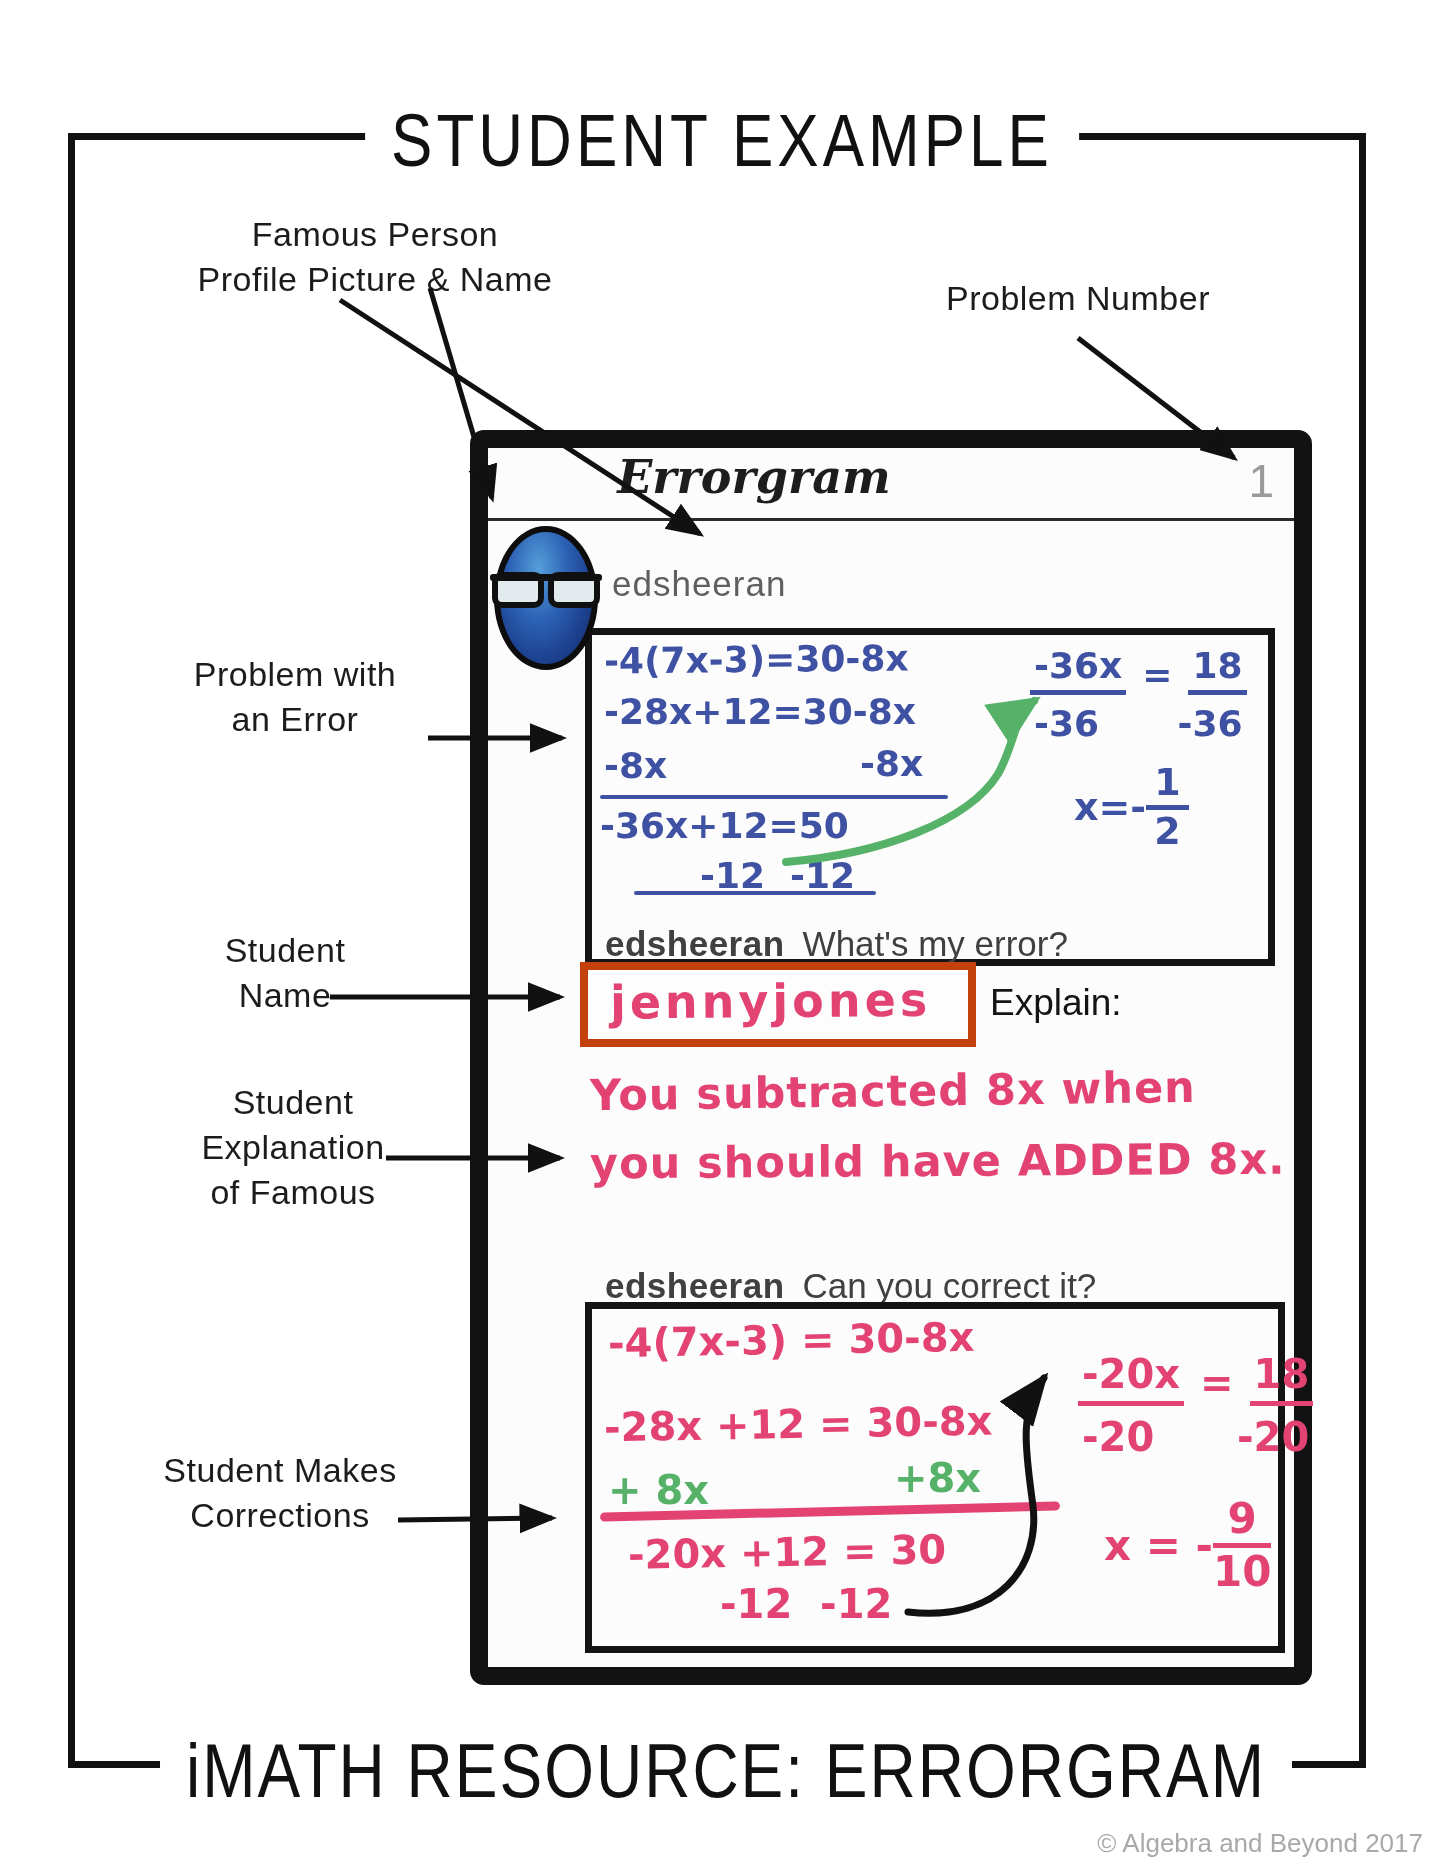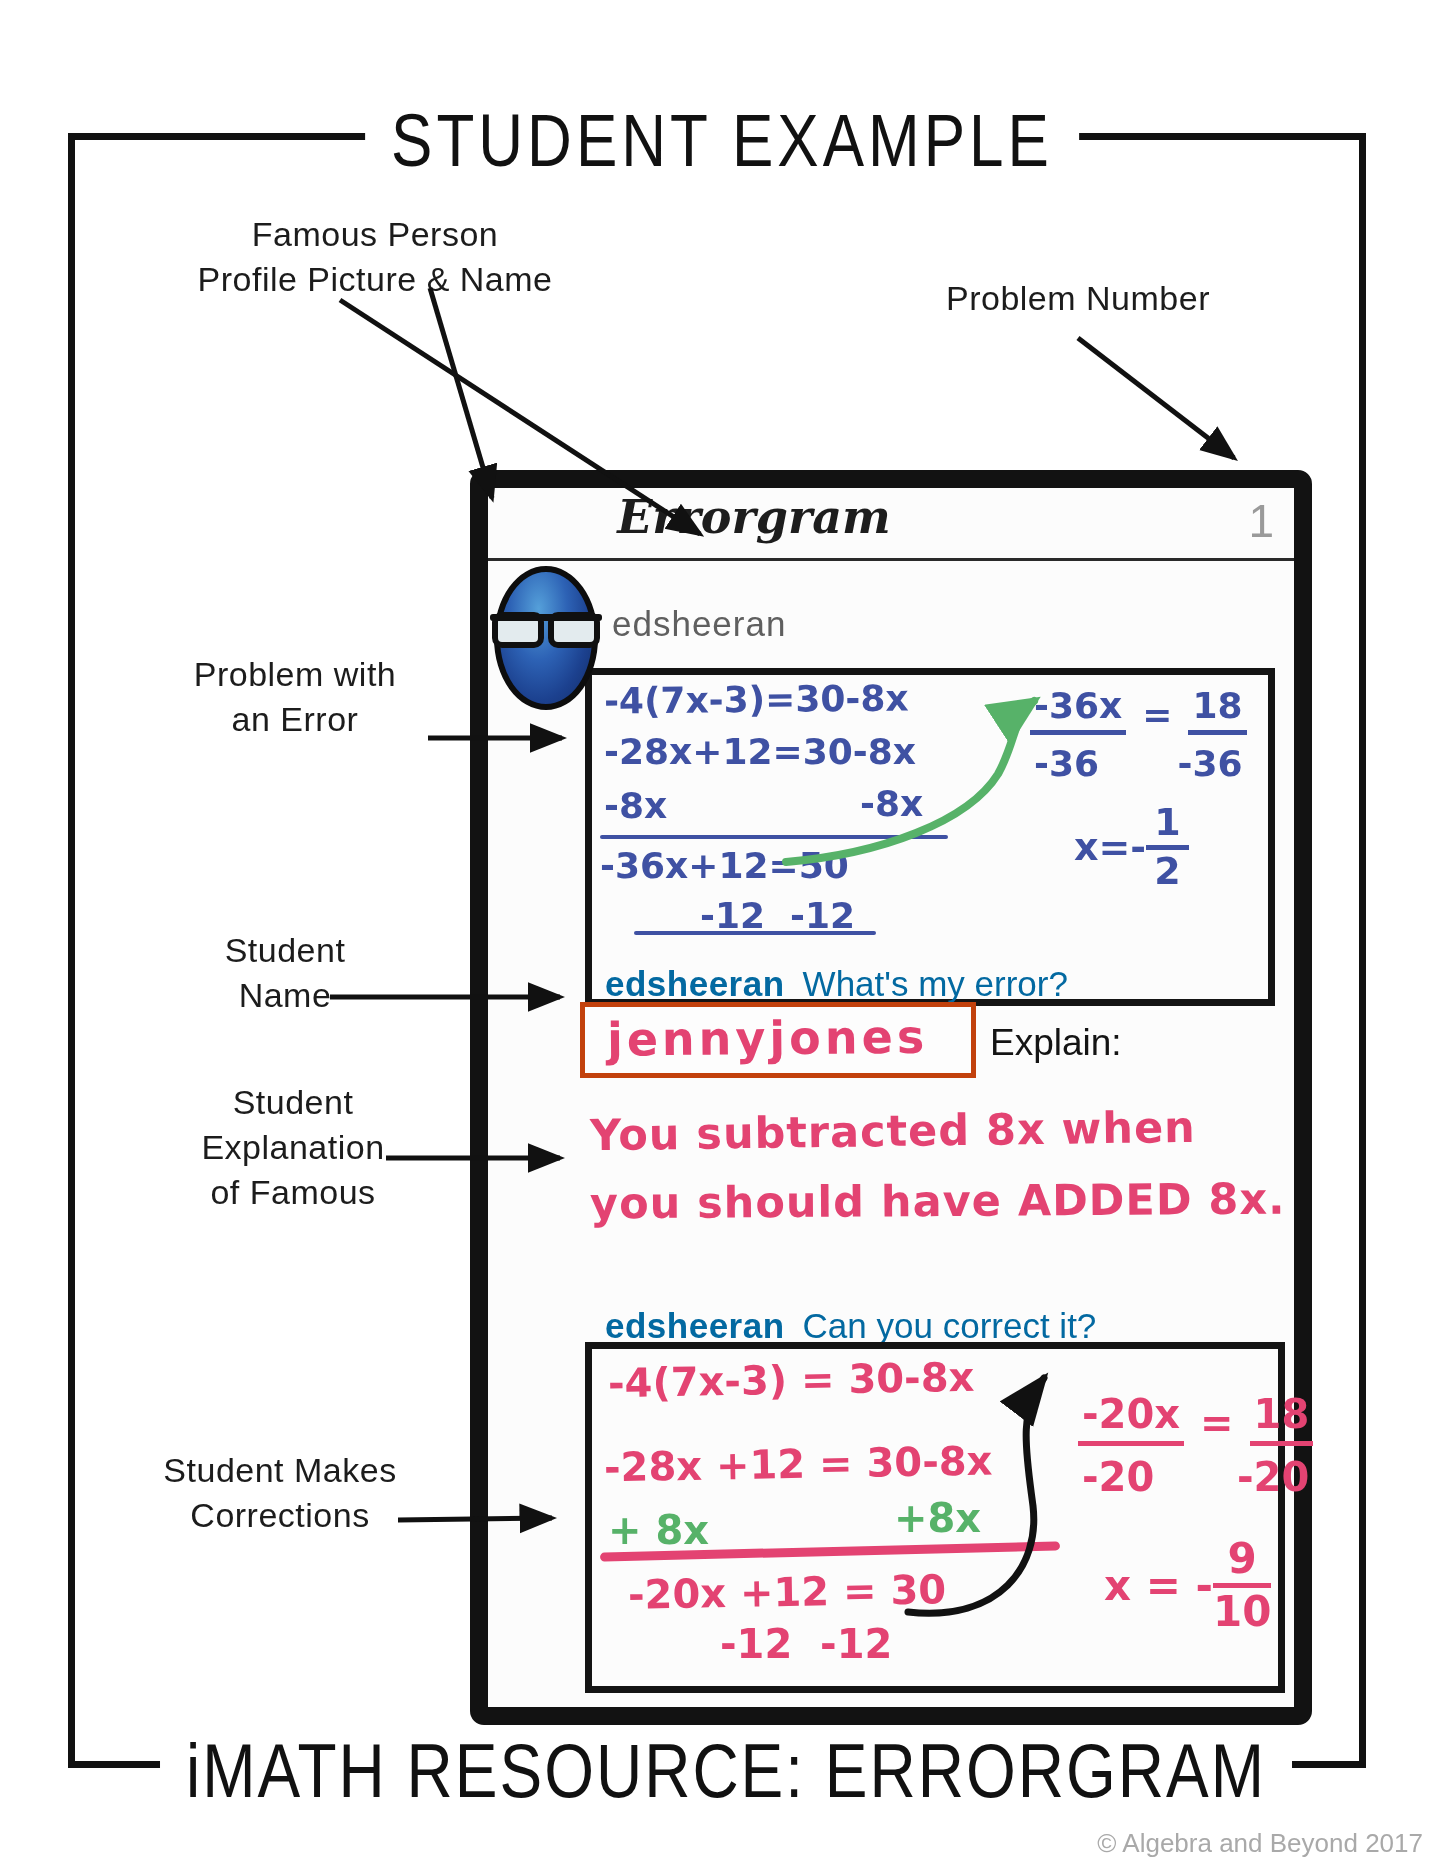--- a/index.html
+++ b/index.html
@@ -17,21 +17,21 @@
   #title-bottom{left:726px;top:1726px;font-size:64px;letter-spacing:2px;
              transform:translateX(-50%) scaleY(1.2);transform-origin:top center;}
 
   .annot{position:absolute;z-index:2;font-size:34px;line-height:1.32;text-align:center;
          color:#1c1c1c;letter-spacing:.5px;}
 
   #copyright{position:absolute;right:22px;top:1828px;font-size:26px;color:#a9a9a9;z-index:2;}
 
   
   #card{position:absolute;left:470px;top:430px;width:842px;height:1255px;box-sizing:border-box;
-        border:18px solid #121212;border-radius:14px;background:#fcfcfc;z-index:1;margin-top:40px;}
+        border:18px solid #121212;border-radius:14px;background:#fcfcfc;z-index:1;}
   #card-inner{position:relative;width:100%;height:100%;}
 
   #card-header{position:absolute;left:0;top:0;width:100%;height:70px;border-bottom:3px solid #2a2a2a;}
   #ws-title{position:absolute;left:33%;top:2px;transform:translateX(-50%);
             font-family:"DejaVu Serif",serif;font-style:italic;font-weight:bold;
             font-size:46px;color:#1d1d1d;}
   #ws-num{position:absolute;right:20px;top:6px;font-size:46px;color:#9a9a9a;}
 
   
   #profile{position:absolute;left:6px;top:78px;width:92px;height:132px;border:6px solid #0d0d0d;
@@ -58,25 +58,25 @@
   .divide{position:absolute;font-family:"DejaVu Sans",sans-serif;font-weight:bold;}
   .div-row{display:flex;gap:16px;align-items:flex-end;}
   .div-row2{display:flex;justify-content:space-between;margin-top:8px;padding:0 4px;}
   .u{border-bottom:5px solid currentColor;padding:0 4px 4px;}
   .frac{display:inline-flex;flex-direction:column;text-align:center;vertical-align:middle;line-height:1.05;}
   .frac .num{border-bottom:5px solid currentColor;padding:0 8px 2px;}
   .frac .den{padding-top:2px;}
   .solution{position:absolute;font-family:"DejaVu Sans",sans-serif;font-weight:bold;display:flex;align-items:center;}
 
   
-  .prompt{position:absolute;font-size:35px;color:#0369a1;}
+  .prompt{position:absolute;font-size:35px;color:#404040;}
   .prompt b{margin-right:18px;letter-spacing:.5px;}
 
-  #name-box{position:absolute;left:92px;top:514px;width:396px;height:76px;box-sizing:border-box;
-            border:5px solid #c2410c;background:#fdfdfd;}
+  #name-box{position:absolute;left:92px;top:514px;width:396px;height:85px;box-sizing:border-box;
+            border:8px solid #c2410c;background:#fdfdfd;}
   #name-box .hand{position:static;font-size:46px;letter-spacing:4px;display:block;margin:4px 0 0 22px;transform:rotate(-.5deg);}
   #explain-label{position:absolute;left:502px;top:534px;font-size:37px;font-weight:normal;color:#141414;}
 
   .explain-line{font-size:43px;letter-spacing:1px;}
 
   
   #correct-box{position:absolute;left:97px;top:854px;width:700px;height:351px;box-sizing:border-box;
                border:7px solid #141414;background:#fcfcfc;}
   #correct-box .hand{font-size:40px;}
   #pink-rule{position:absolute;left:8px;top:198px;width:460px;height:9px;background:#e34372;

